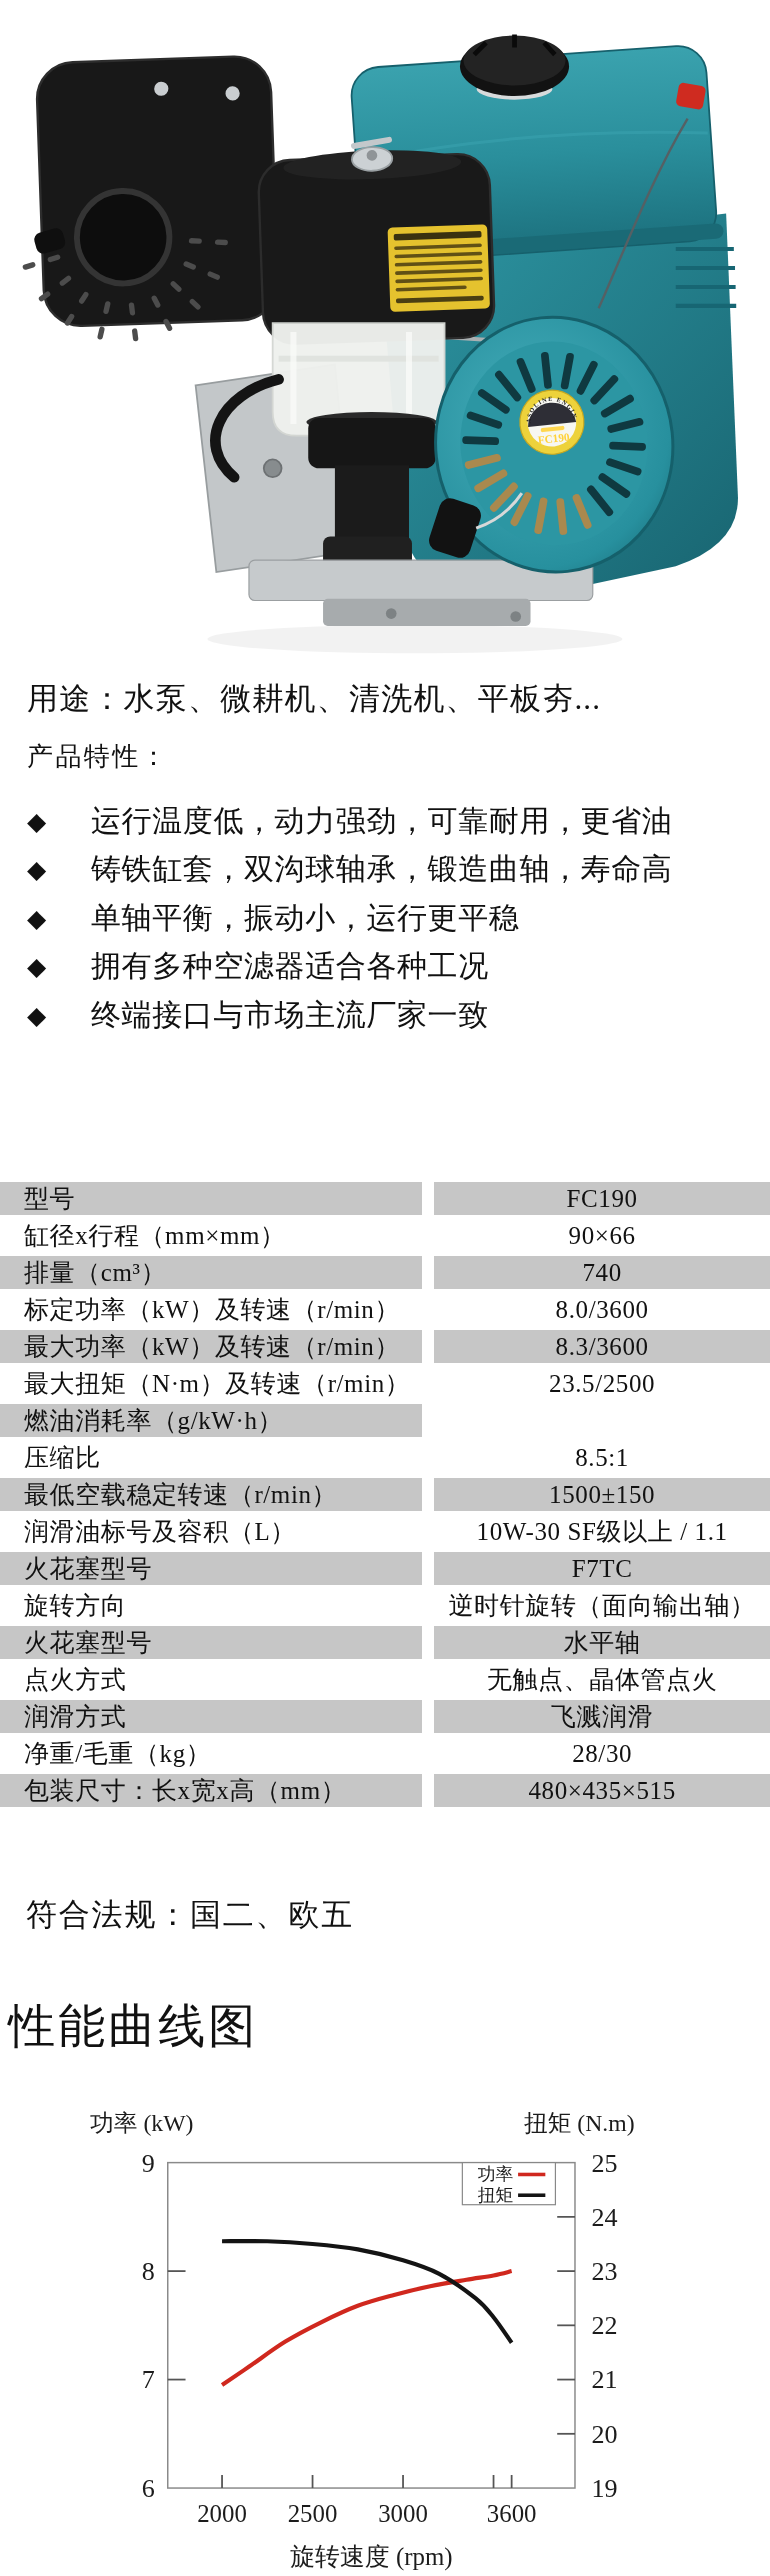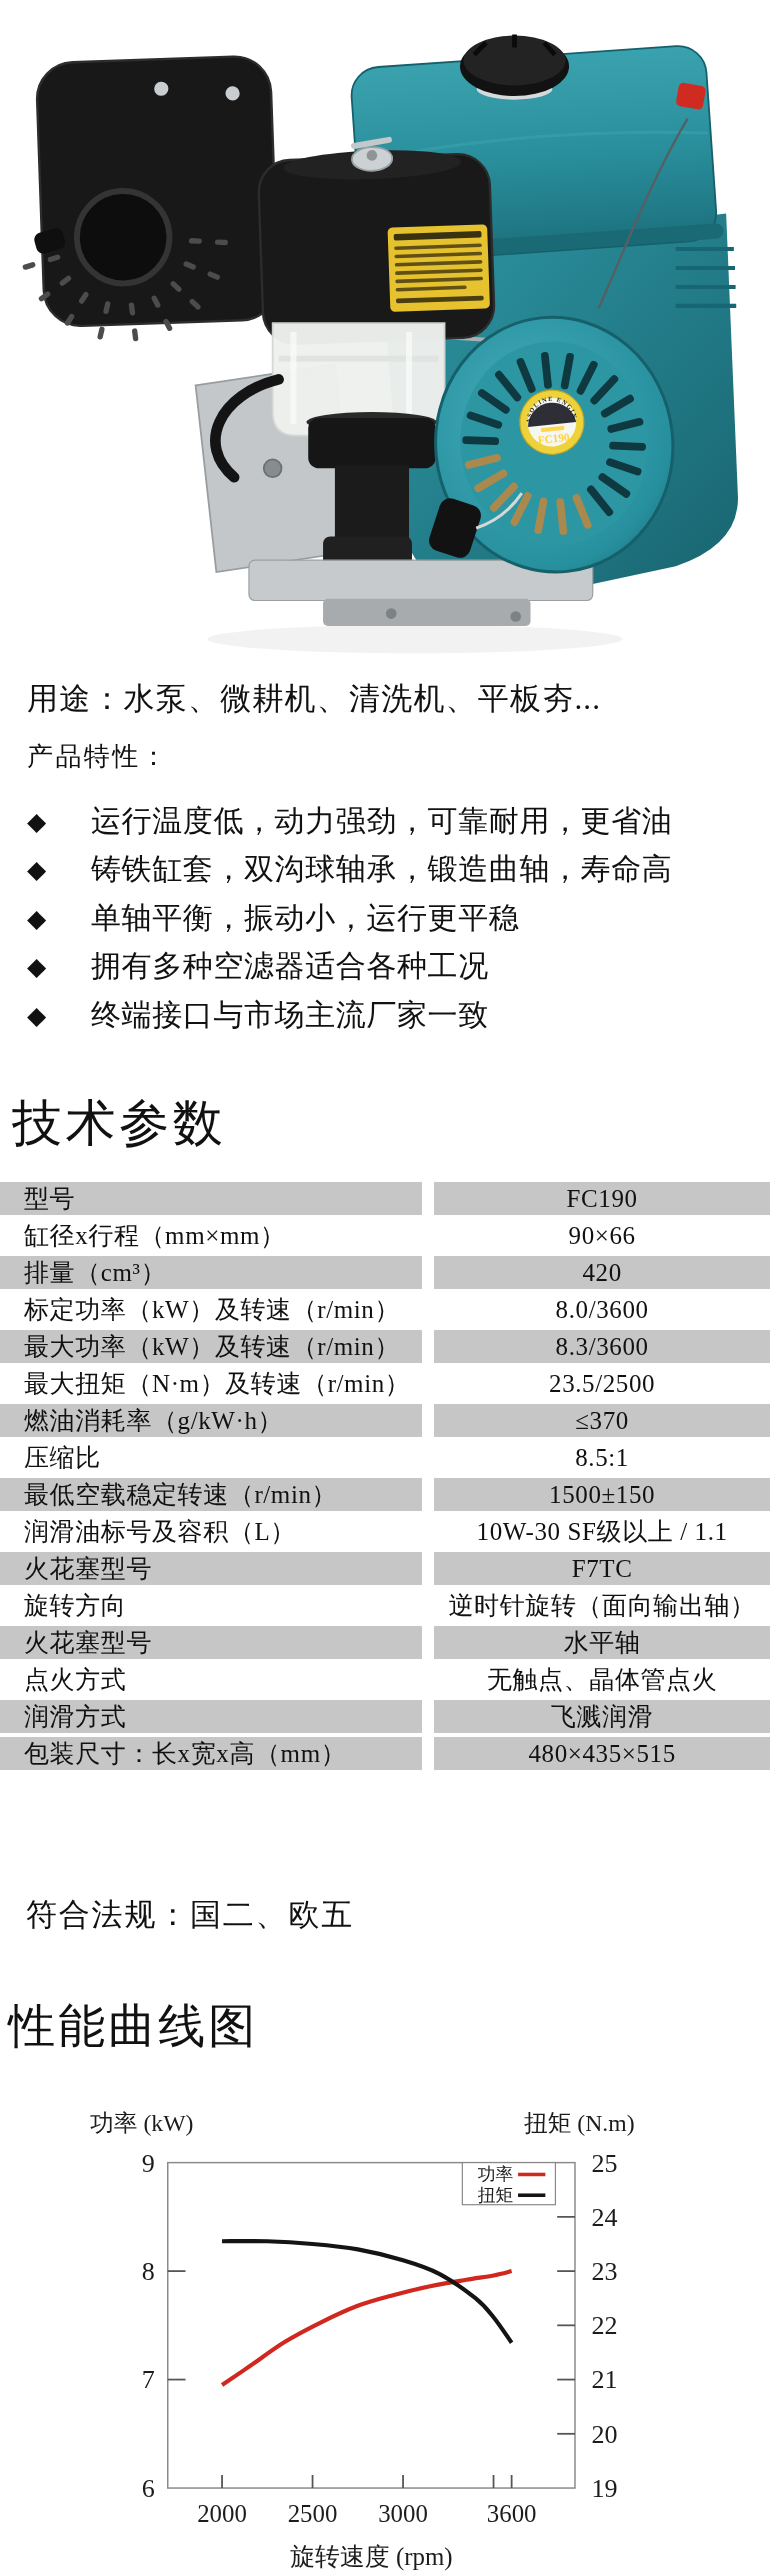--- a/index.html
+++ b/index.html
@@ -215,21 +215,20 @@
       <div class="feature">
         <span class="bullet">◆</span>
         <span class="ftext">拥有多种空滤器适合各种工况</span>
       </div>
       <div class="feature">
         <span class="bullet">◆</span>
         <span class="ftext">终端接口与市场主流厂家一致</span>
       </div>
     </div>
 
-  <div class="abs specs-title">技术参数</div>
   <div class="abs specs-table" style="--rowgray: #c6c6c6;">
       <div class="spec-row gray">
         <div class="cell c1">
           <span>型号</span>
         </div>
         <div class="cell c2">
           <span>FC190</span>
         </div>
       </div>
       <div class="spec-row">
@@ -238,21 +237,21 @@
         </div>
         <div class="cell c2">
           <span>90×66</span>
         </div>
       </div>
       <div class="spec-row gray">
         <div class="cell c1">
           <span>排量（cm³）</span>
         </div>
         <div class="cell c2">
-          <span>420</span>
+          <span>740</span>
         </div>
       </div>
       <div class="spec-row">
         <div class="cell c1">
           <span>标定功率（kW）及转速（r/min）</span>
         </div>
         <div class="cell c2">
           <span>8.0/3600</span>
         </div>
       </div>
@@ -269,23 +268,20 @@
           <span>最大扭矩（N·m）及转速（r/min）</span>
         </div>
         <div class="cell c2">
           <span>23.5/2500</span>
         </div>
       </div>
       <div class="spec-row gray">
         <div class="cell c1">
           <span>燃油消耗率（g/kW·h）</span>
         </div>
-        <div class="cell c2">
-          <span>≤370</span>
-        </div>
       </div>
       <div class="spec-row">
         <div class="cell c1">
           <span>压缩比</span>
         </div>
         <div class="cell c2">
           <span>8.5:1</span>
         </div>
       </div>
       <div class="spec-row gray">
@@ -335,20 +331,28 @@
         <div class="cell c2">
           <span>无触点、晶体管点火</span>
         </div>
       </div>
       <div class="spec-row gray">
         <div class="cell c1">
           <span>润滑方式</span>
         </div>
         <div class="cell c2">
           <span>飞溅润滑</span>
+        </div>
+      </div>
+      <div class="spec-row">
+        <div class="cell c1">
+          <span>净重/毛重（kg）</span>
+        </div>
+        <div class="cell c2">
+          <span>28/30</span>
         </div>
       </div>
       <div class="spec-row gray">
         <div class="cell c1">
           <span>包装尺寸：长x宽x高（mm）</span>
         </div>
         <div class="cell c2">
           <span>480×435×515</span>
         </div>
       </div>

